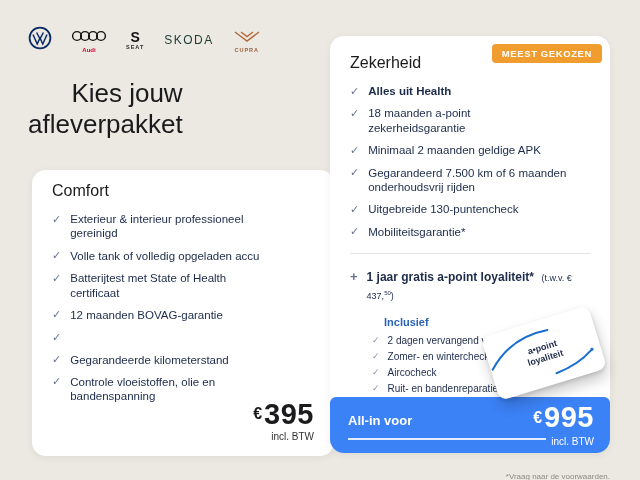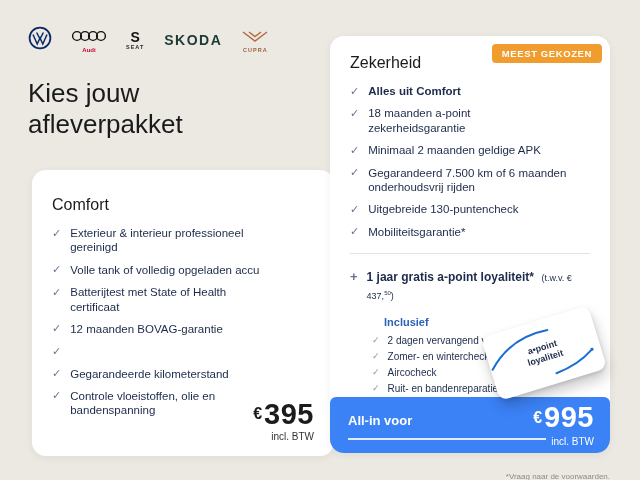--- a/index.html
+++ b/index.html
@@ -8,27 +8,27 @@
     background:#ece9e2;
     font-family:"Liberation Sans", sans-serif;
     color:#1c2b4a;
   }
   
   .brand-bar{position:absolute;left:28px;top:26px;display:flex;align-items:center;gap:20px;}
   .logo{display:flex;flex-direction:column;align-items:center;gap:1px;}
   .logo-sub{font-size:5.5px;font-weight:700;letter-spacing:1px;color:#2a2a2a;}
   .audi-sub{color:#c03;letter-spacing:0;font-size:6px;}
   .seat-s{font-size:14px;font-weight:800;color:#111;line-height:12px;}
-  .skoda-word{font-size:14px;font-weight:700;letter-spacing:1.5px;color:#1d3a34;}
+  .skoda-word{font-size:12px;font-weight:400;letter-spacing:1.5px;color:#1d3a34;}
   .cupra-sub{color:#9b5f3a;}
   
-  .page-heading{position:absolute;left:28px;top:78px;font-size:26px;line-height:1.18;font-weight:500;color:#191a1c;}
+  .page-heading{position:absolute;left:28px;top:78px;font-size:26px;line-height:1.18;font-weight:500;color:#191a1c;text-align:right;}
   
   .card{position:absolute;background:#fff;border-radius:14px;box-shadow:0 2px 8px rgba(0,0,0,.06);cursor:pointer;}
-  .card-comfort{left:32px;top:170px;width:302px;height:286px;padding:26px 20px;box-sizing:border-box;}
+  .card-comfort{left:32px;top:170px;width:302px;height:286px;padding:12px 20px;box-sizing:border-box;}
   .card-zekerheid{left:330px;top:36px;width:280px;height:417px;padding:18px 20px;box-sizing:border-box;}
   .card-title{font-size:16px;font-weight:400;color:#1b1b1d;margin:0 0 12px 0;}
   .checklist{list-style:none;margin:0;padding:0;}
   .checklist li{display:flex;gap:9px;font-size:11.5px;line-height:1.25;font-weight:500;margin-bottom:8px;max-width:218px;}
   .checklist li .check{color:#66738f;font-size:11px;flex:0 0 auto;margin-top:0.5px;}
   .checklist li.bold .item-text{font-weight:700;}
   
   .price-block{position:absolute;right:20px;bottom:14px;text-align:right;color:#1b1b1d;}
   .price-row{display:flex;align-items:flex-start;justify-content:flex-end;gap:2px;}
   .euro{font-size:16px;font-weight:600;margin-top:5px;}
@@ -150,21 +150,21 @@
     <div class="price-note">incl. BTW</div>
   </div>
 </div>
 
 <div class="card card-zekerheid">
   <span class="badge">MEEST GEKOZEN</span>
   <h2 class="card-title">Zekerheid</h2>
   <ul class="checklist">
     <li class="bold">
         <span class="check">✓</span>
-        <span class="item-text">Alles uit Comfort</span>
+        <span class="item-text">Alles uit Health</span>
       </li>
     <li>
         <span class="check">✓</span>
         <span class="item-text">18 maanden a-point zekerheidsgarantie</span>
       </li>
     <li>
         <span class="check">✓</span>
         <span class="item-text">Minimaal 2 maanden geldige APK</span>
       </li>
     <li>

